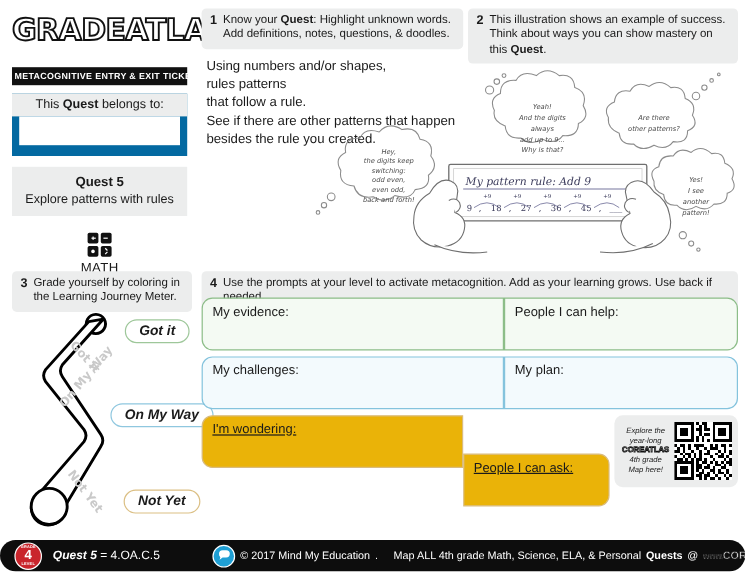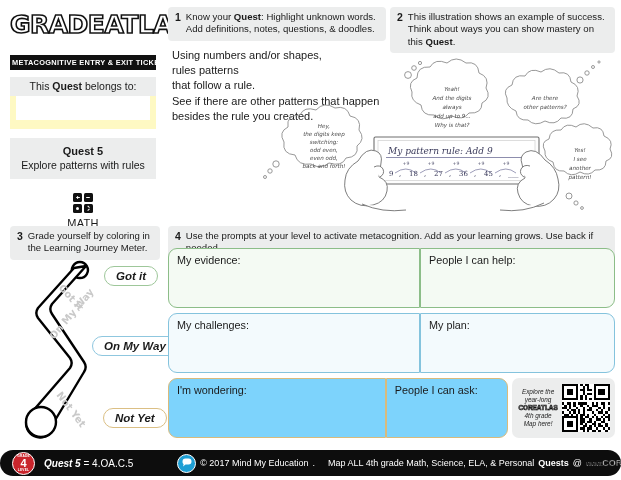--- a/index.html
+++ b/index.html
@@ -37,21 +37,21 @@
   }
   .belongs {
     margin-top: 7px; text-align: center; font-size: 10.5px;
     background: #eceded; padding: 3px 0 4px 0;
   }
   .belongs b { font-weight: bold; }
   .name-field {
     background: #ffffff; border: none; height: 24px; width: 100%;
     display: block; margin: 0;
   }
-  .belongs-block { background: #fef9c3; padding-bottom: 4px; }
+  .belongs-block { background: #0369a1; padding-bottom: 4px; }
   .name-inner { padding: 0 6px 5px 6px; }
 
   .quest-box {
     margin-top: 9px; background: #eceded; text-align: center;
     padding: 7px 4px 8px 4px;
   }
   .quest-title { font-weight: bold; font-size: 11px; }
   .quest-desc { font-size: 10.5px; margin-top: 2px; }
 
   .subject-block { margin-top: 13px; text-align: center; }
@@ -105,30 +105,30 @@
   #lbl-got { left: 96px; top: 14px; border: 1.3px solid #9ec79a; }
   #lbl-way { left: 84px; top: 84px; border: 1.3px solid #8fc7df; }
   #lbl-not { left: 95px; top: 156px; border: 1.3px solid #dbbf84; }
 
   
   .boxes { position: absolute; left: 168px; top: 248px; width: 447px; }
   .box-row { display: flex; gap: 0; margin-bottom: 5px; position: relative; }
   .rbox {
     border: 1.3px solid #000; border-radius: 9px;
     font-size: 10.8px; padding: 5px 8px;
-    height: 60px; position: relative;
+    height: 44px; position: relative;
   }
   .rbox.left  { border-top-right-radius: 0; border-bottom-right-radius: 0; border-right-width: .65px; }
   .rbox.right { border-top-left-radius: 0; border-bottom-left-radius: 0; border-left-width: .65px; }
   .row-green .rbox { border-color: #8cbd88; background: #f4faf3; }
   .row-blue  .rbox { border-color: #84c3dd; background: #f3fafd; }
-  .row-tan   .rbox { border-color: #d9bb7c; background: #7dd3fc; }
+  .row-tan   .rbox { border-color: #d9bb7c; background: #eab308; text-decoration: underline; }
   .row-green .rbox.left, .row-blue .rbox.left, .row-tan .rbox.left { width: 252px; }
   .row-green .rbox.right, .row-blue .rbox.right { width: 195px; }
-  .row-tan .rbox.right { width: 140px; }
+  .row-tan .rbox.right { width: 140px; margin-top: 32px; }
 
   .qr-panel {
     width: 103px; height: 60px; margin-left: 4px;
     background: #eceded; border-radius: 7px;
     display: flex; align-items: center; gap: 3px; padding: 4px 5px;
   }
   .qr-caption {
     font-size: 6.4px; font-style: italic; line-height: 1.25;
     text-align: center; width: 44px; color: #222;
   }

